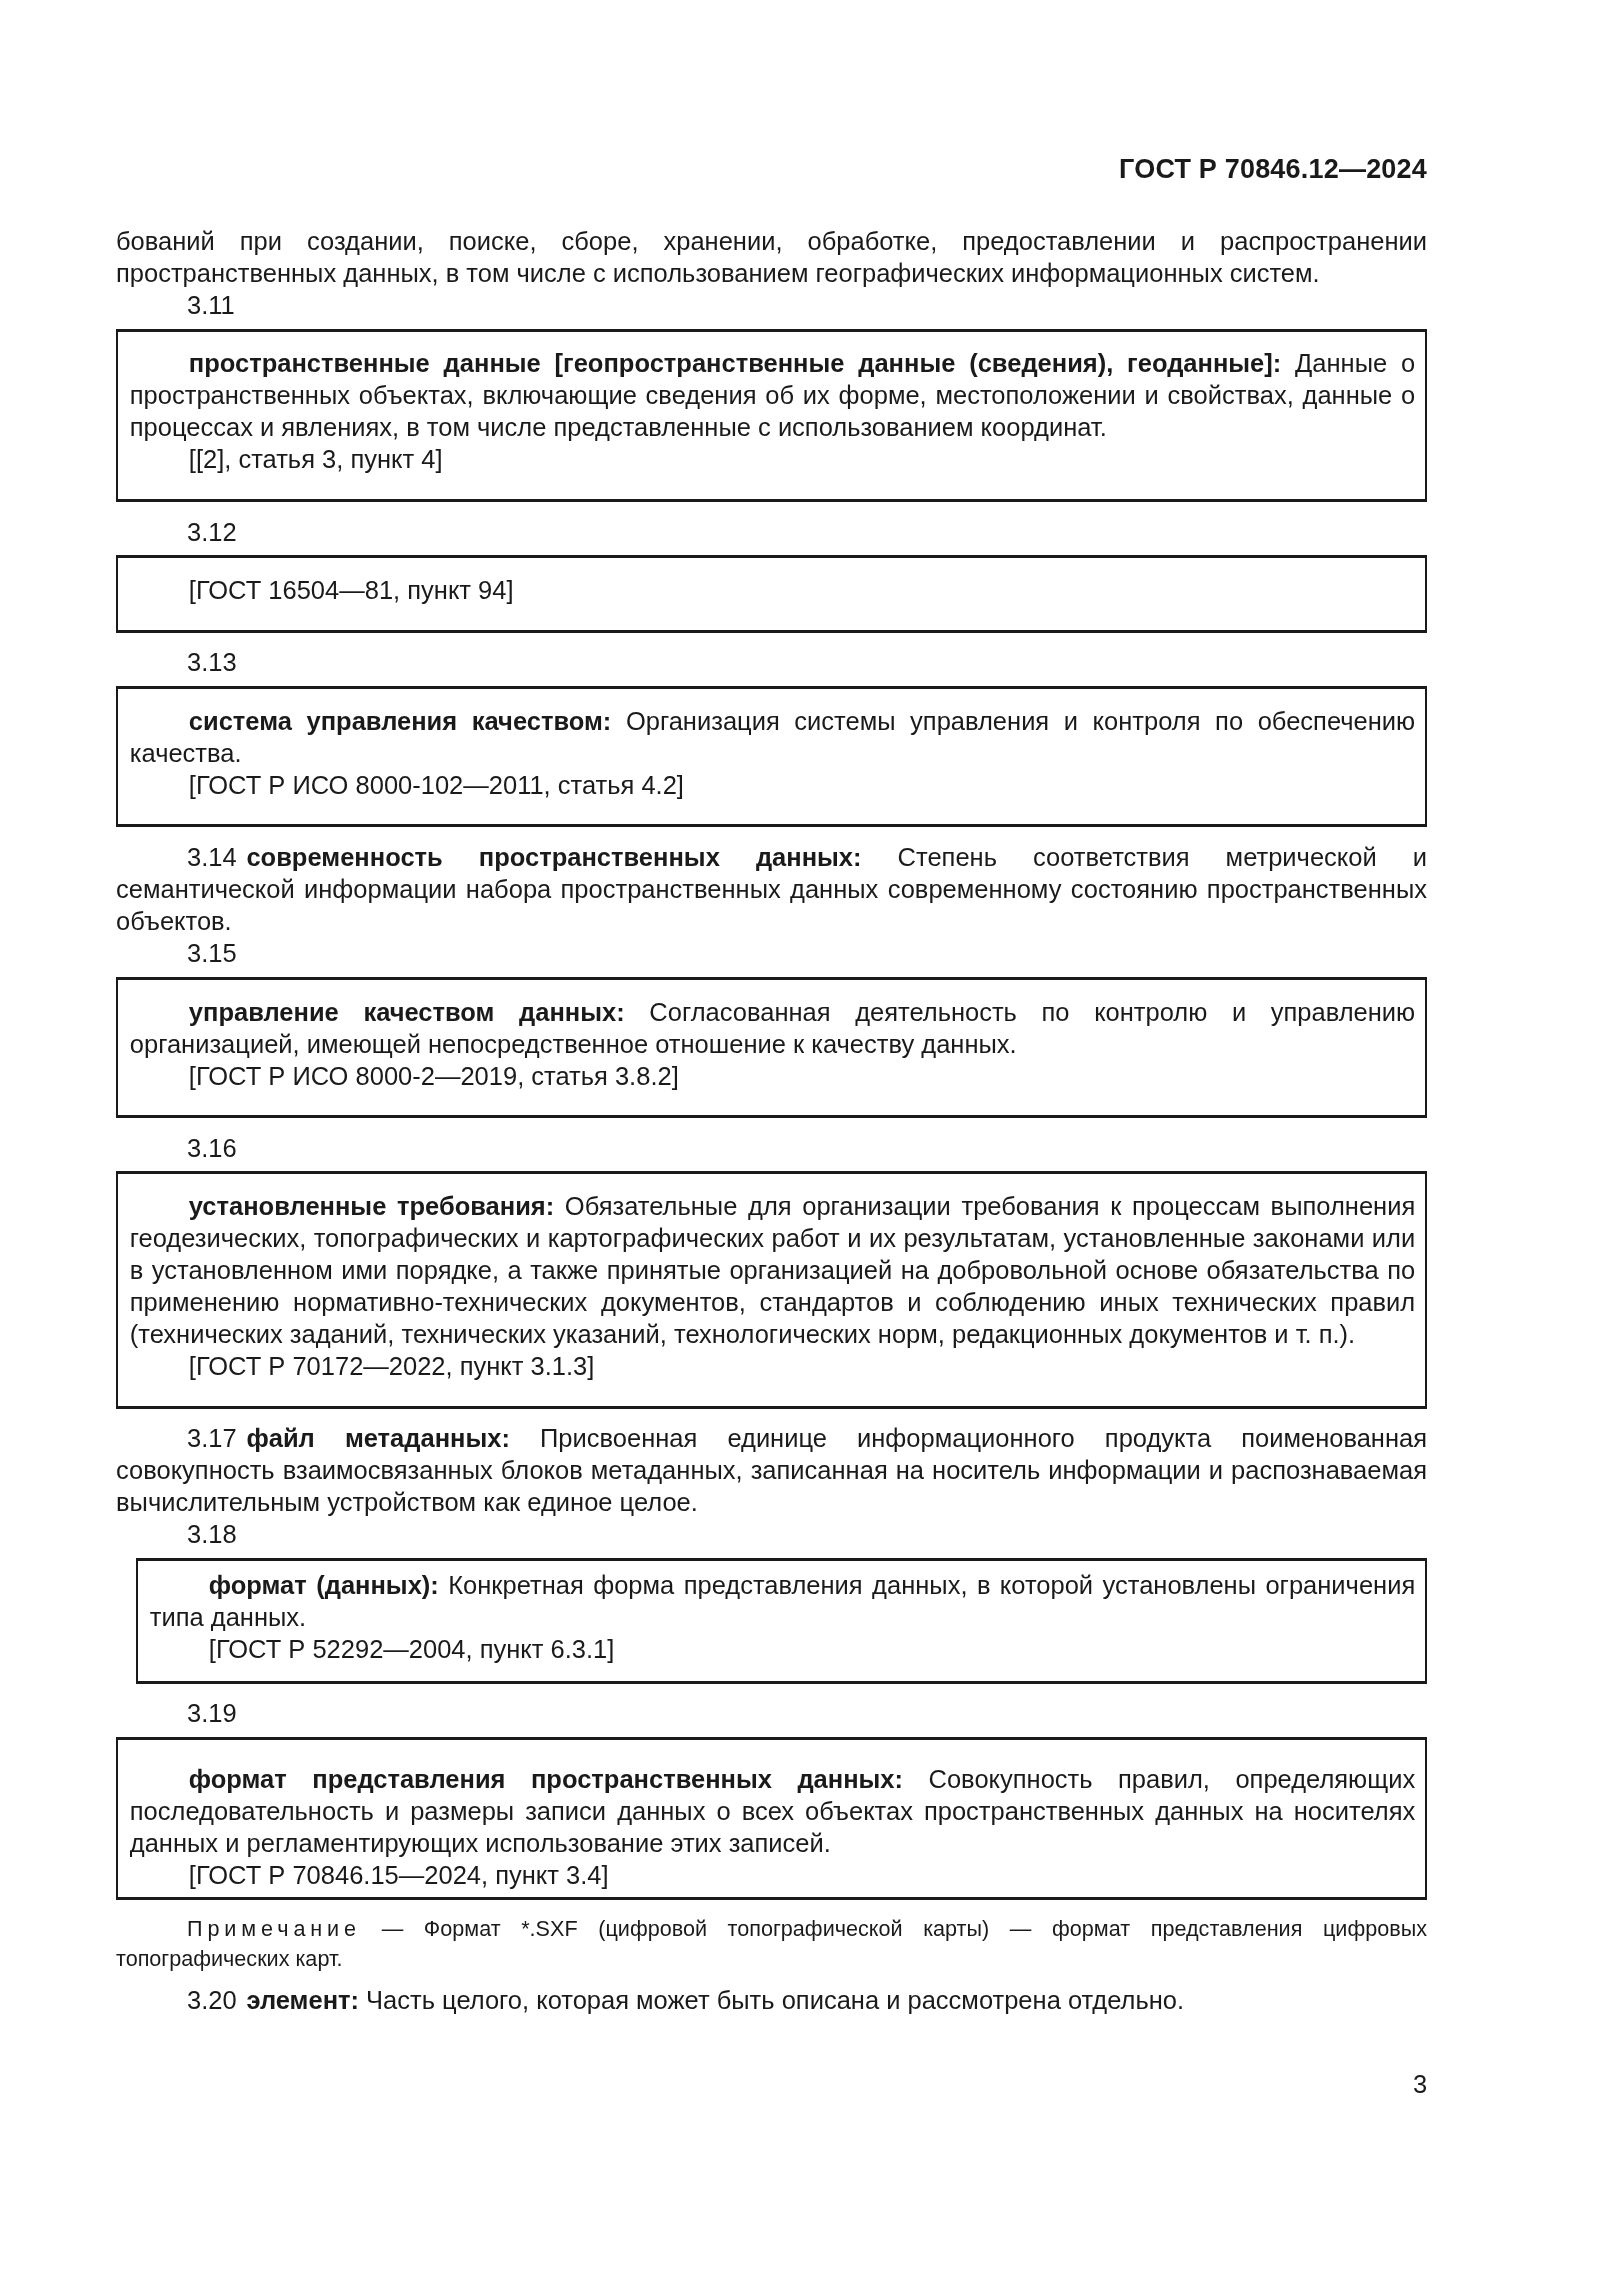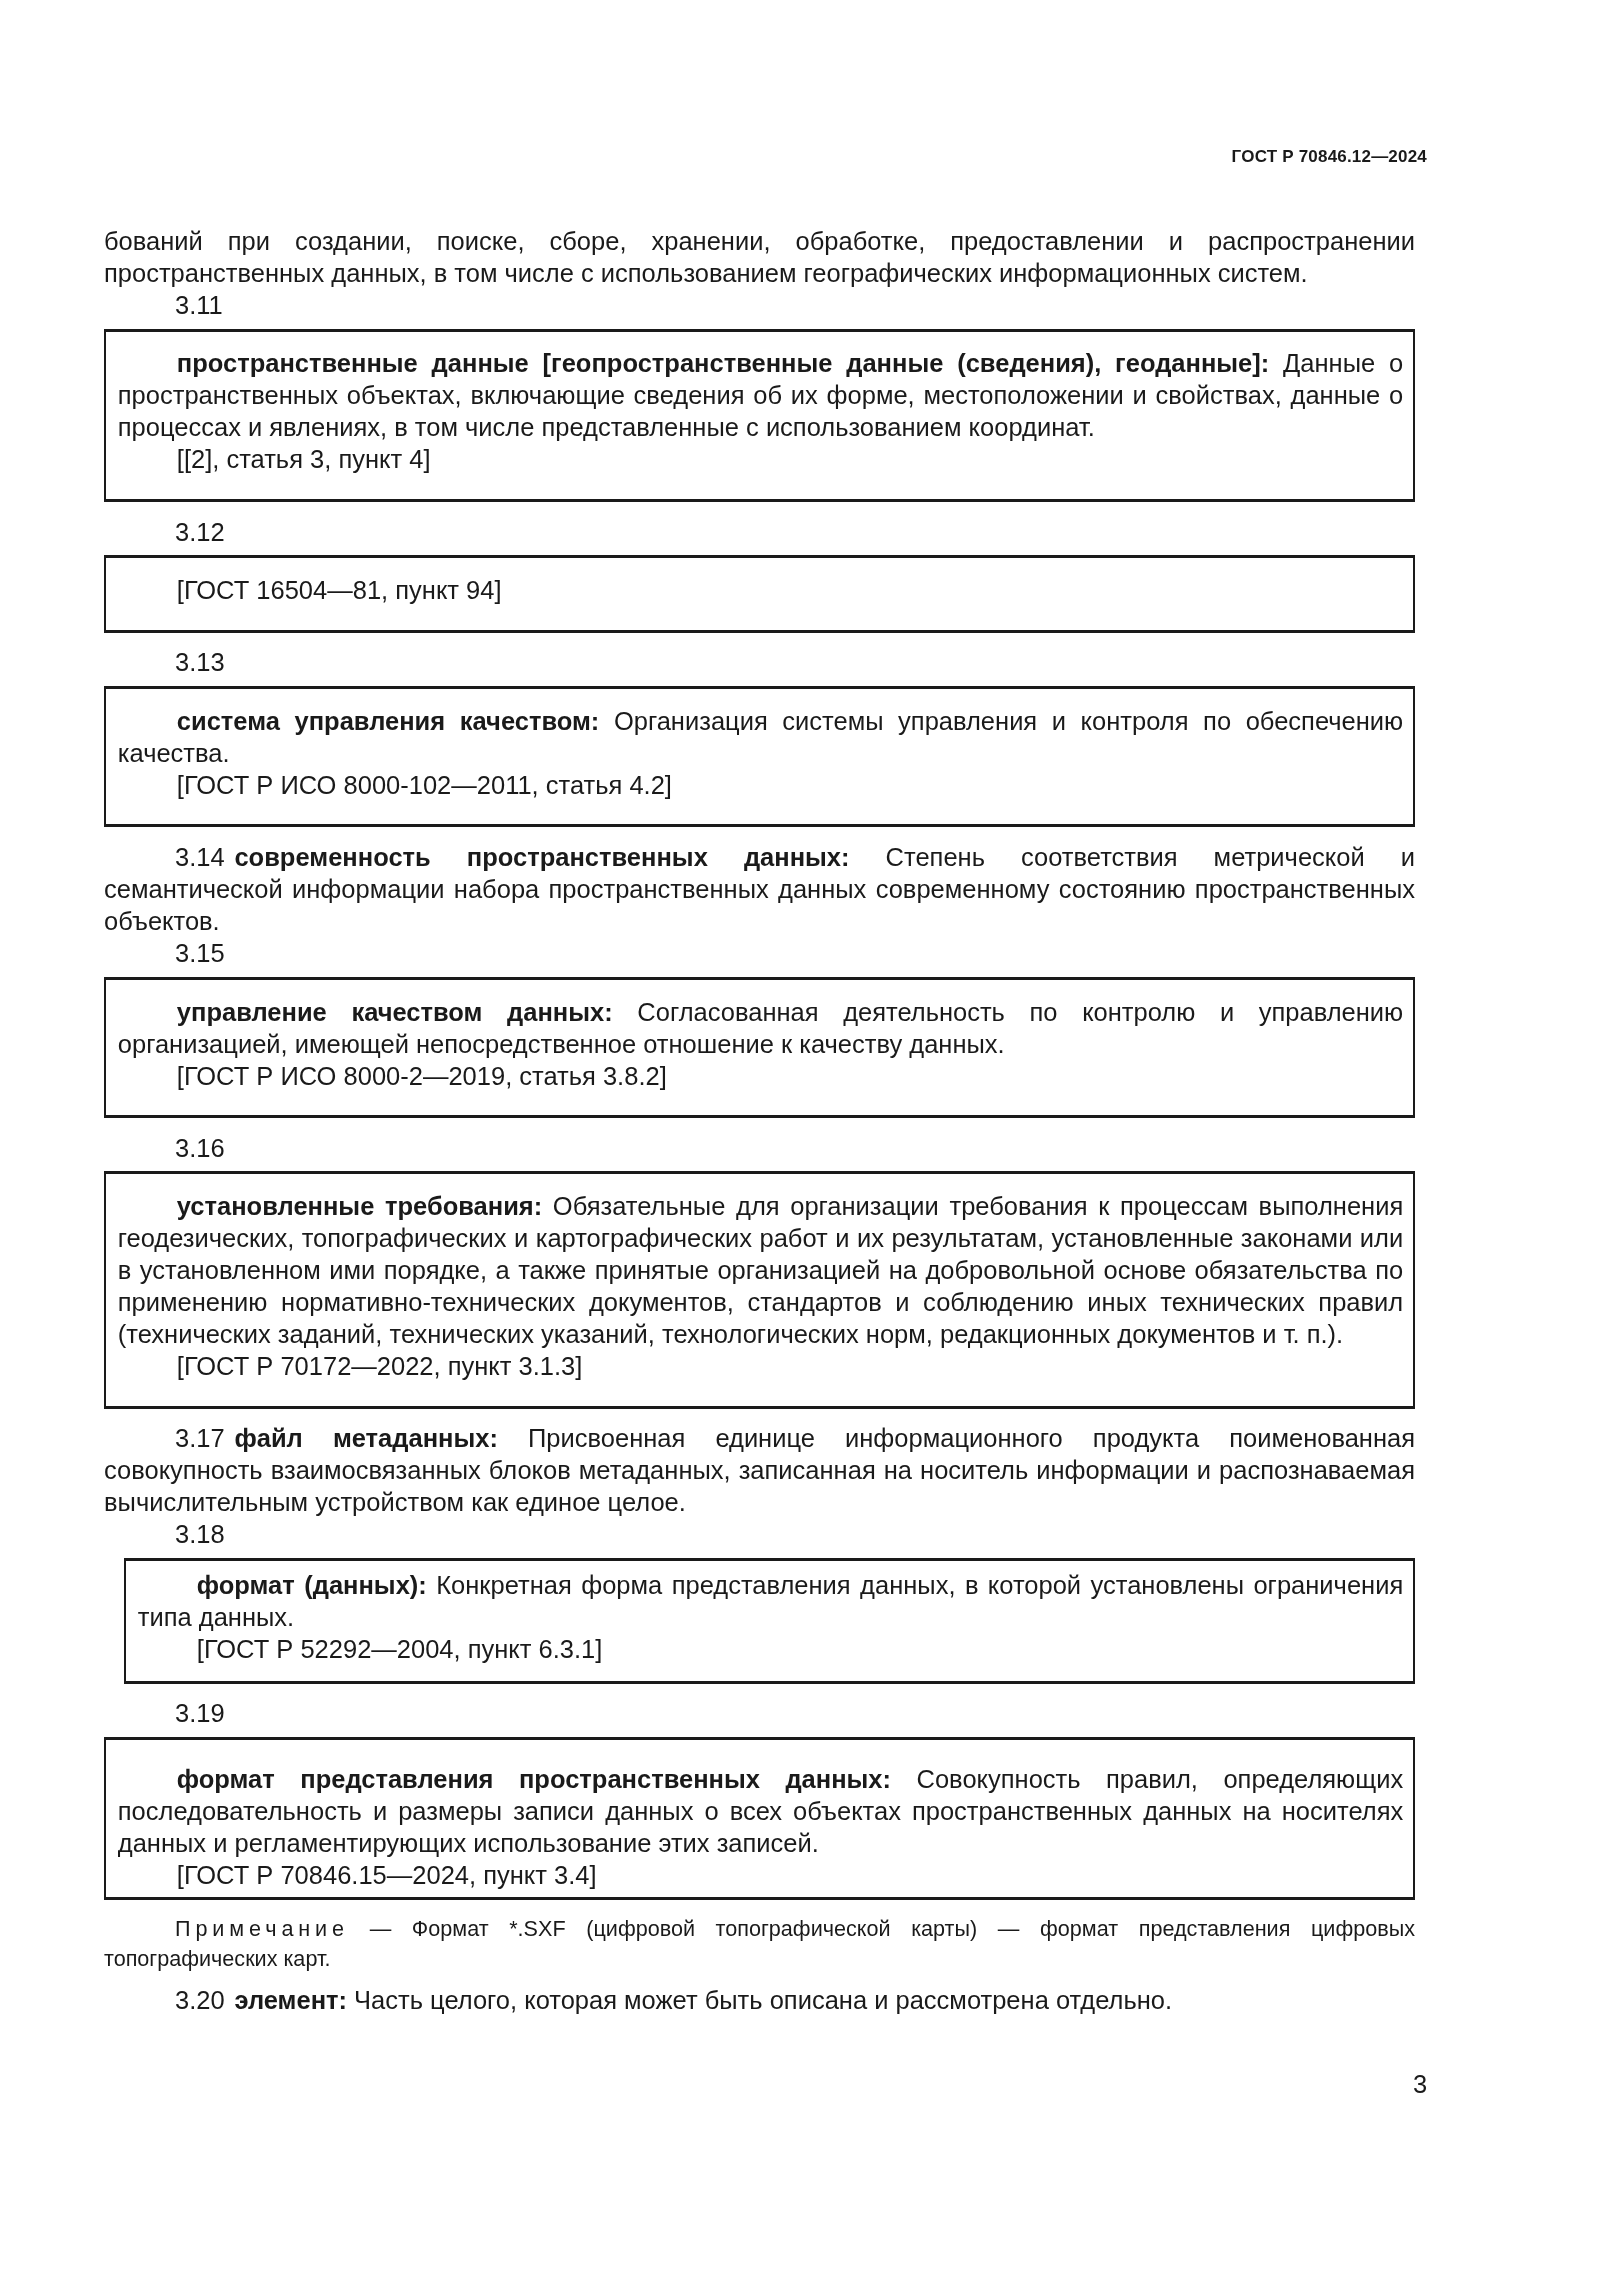--- a/index.html
+++ b/index.html
@@ -1,20 +1,20 @@
 <!DOCTYPE html>
 <html><head>
 <meta charset="utf-8">
 <style>
   html, body { margin: 0; padding: 0; background: #ffffff; }
   body { width: 1621px; height: 2293px; position: relative; overflow: hidden;
          font-family: "Liberation Sans", sans-serif; color: #1a1a1a; }
-  .page-header { position: absolute; top: 147px; right: 194px; font-weight: bold;
-                 font-size: 17px; letter-spacing: 0.2px; }
-  .content { position: absolute; left: 104px; top: 225px; width: 1311px;
+  .page-header { position: absolute; top: 154px; right: 194px; font-weight: bold;
+                 font-size: 27px; letter-spacing: 0.2px; }
+  .content { position: absolute; left: 116px; top: 225px; width: 1311px;
              font-size: 25.5px; line-height: 32px; }
   .p { margin: 0; text-align: justify; text-align-last: left; }
   .ind { text-indent: 71px; }
   .label { margin: 0; padding-left: 71px; }
   .box { border: 2.5px solid #1a1a1a; border-top-width: 3.4px; border-bottom-width: 3.9px;
          padding: 15.7px 9.8px 23.5px 11.8px; margin: 7.8px 0 13.7px 0; box-sizing: border-box; }
   .box .p.ind { text-indent: 59px; }
   .src { padding-left: 59px; margin: 0; }
   .term { font-weight: bold; }
   .num { margin-right: 9.8px; }

